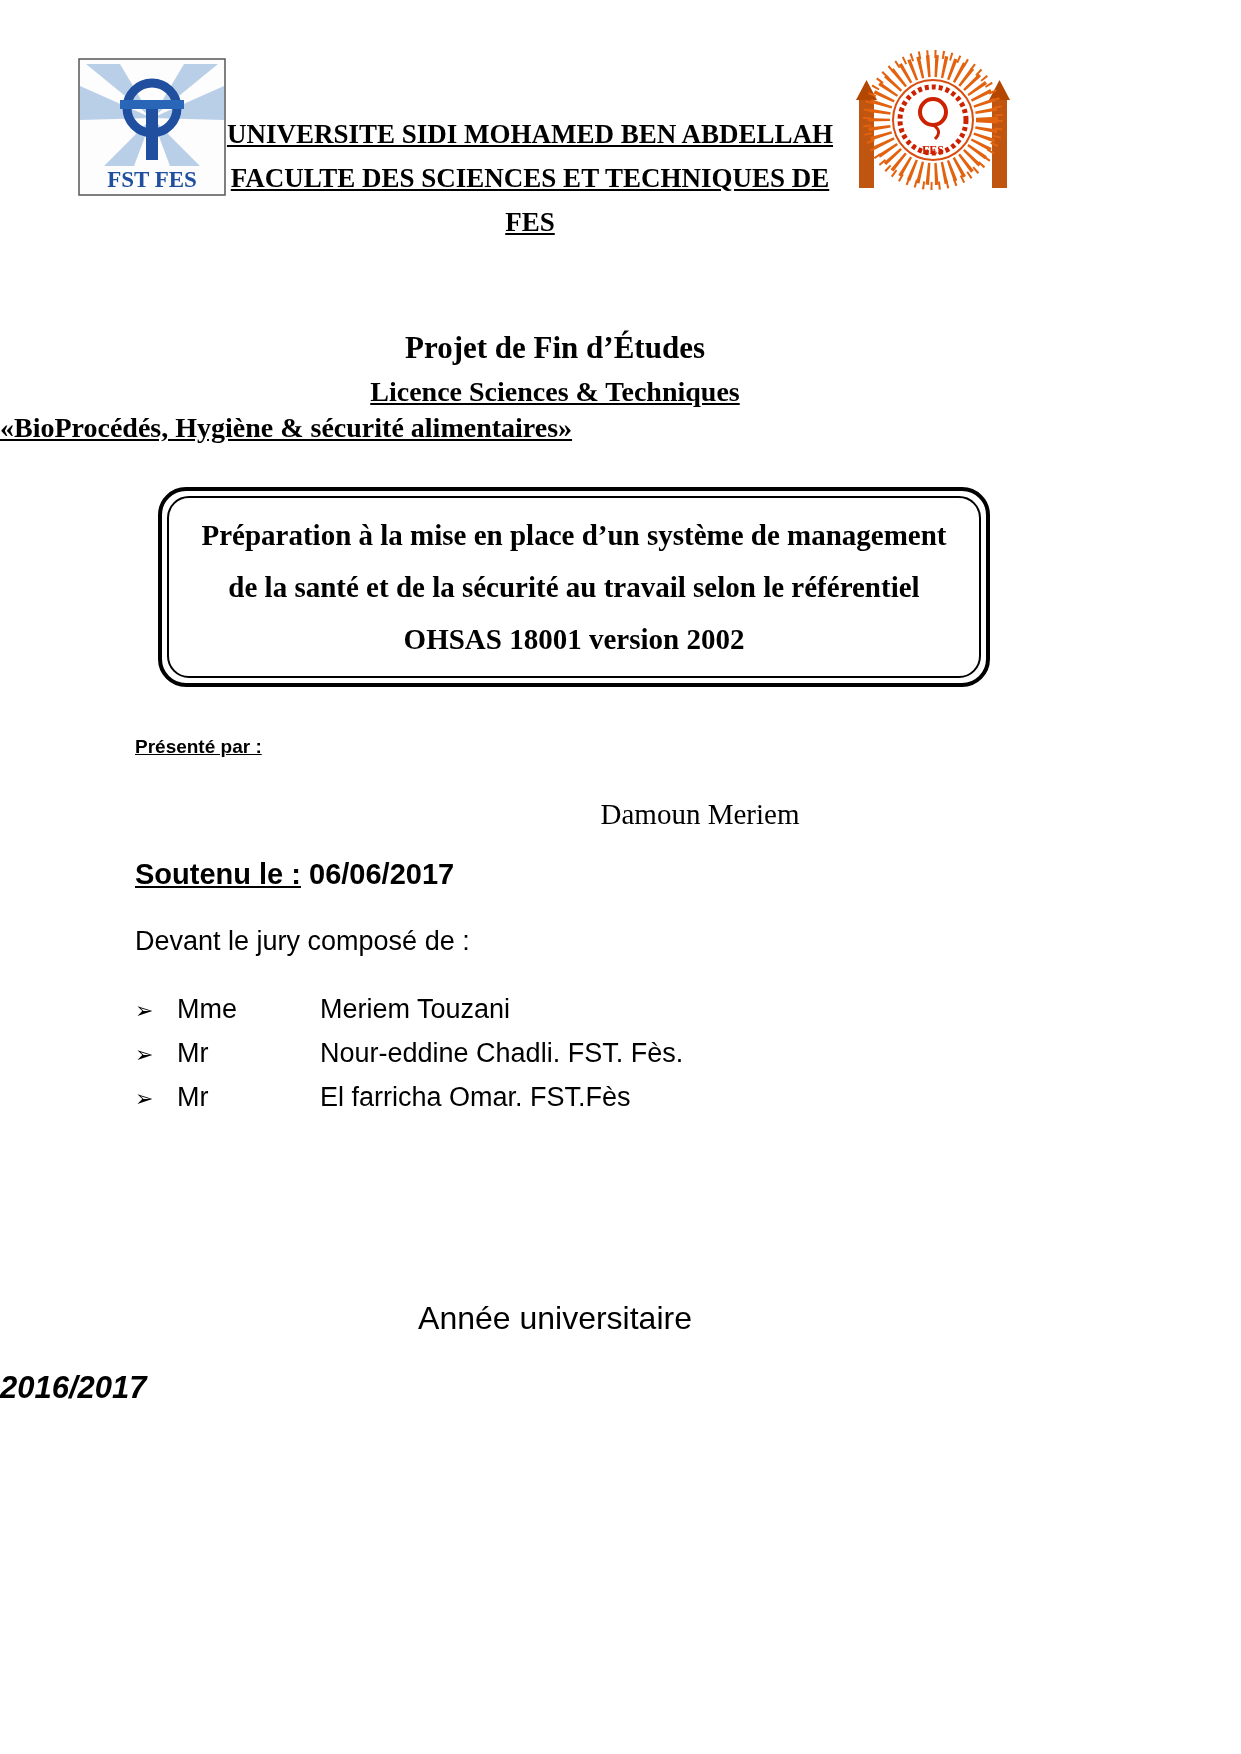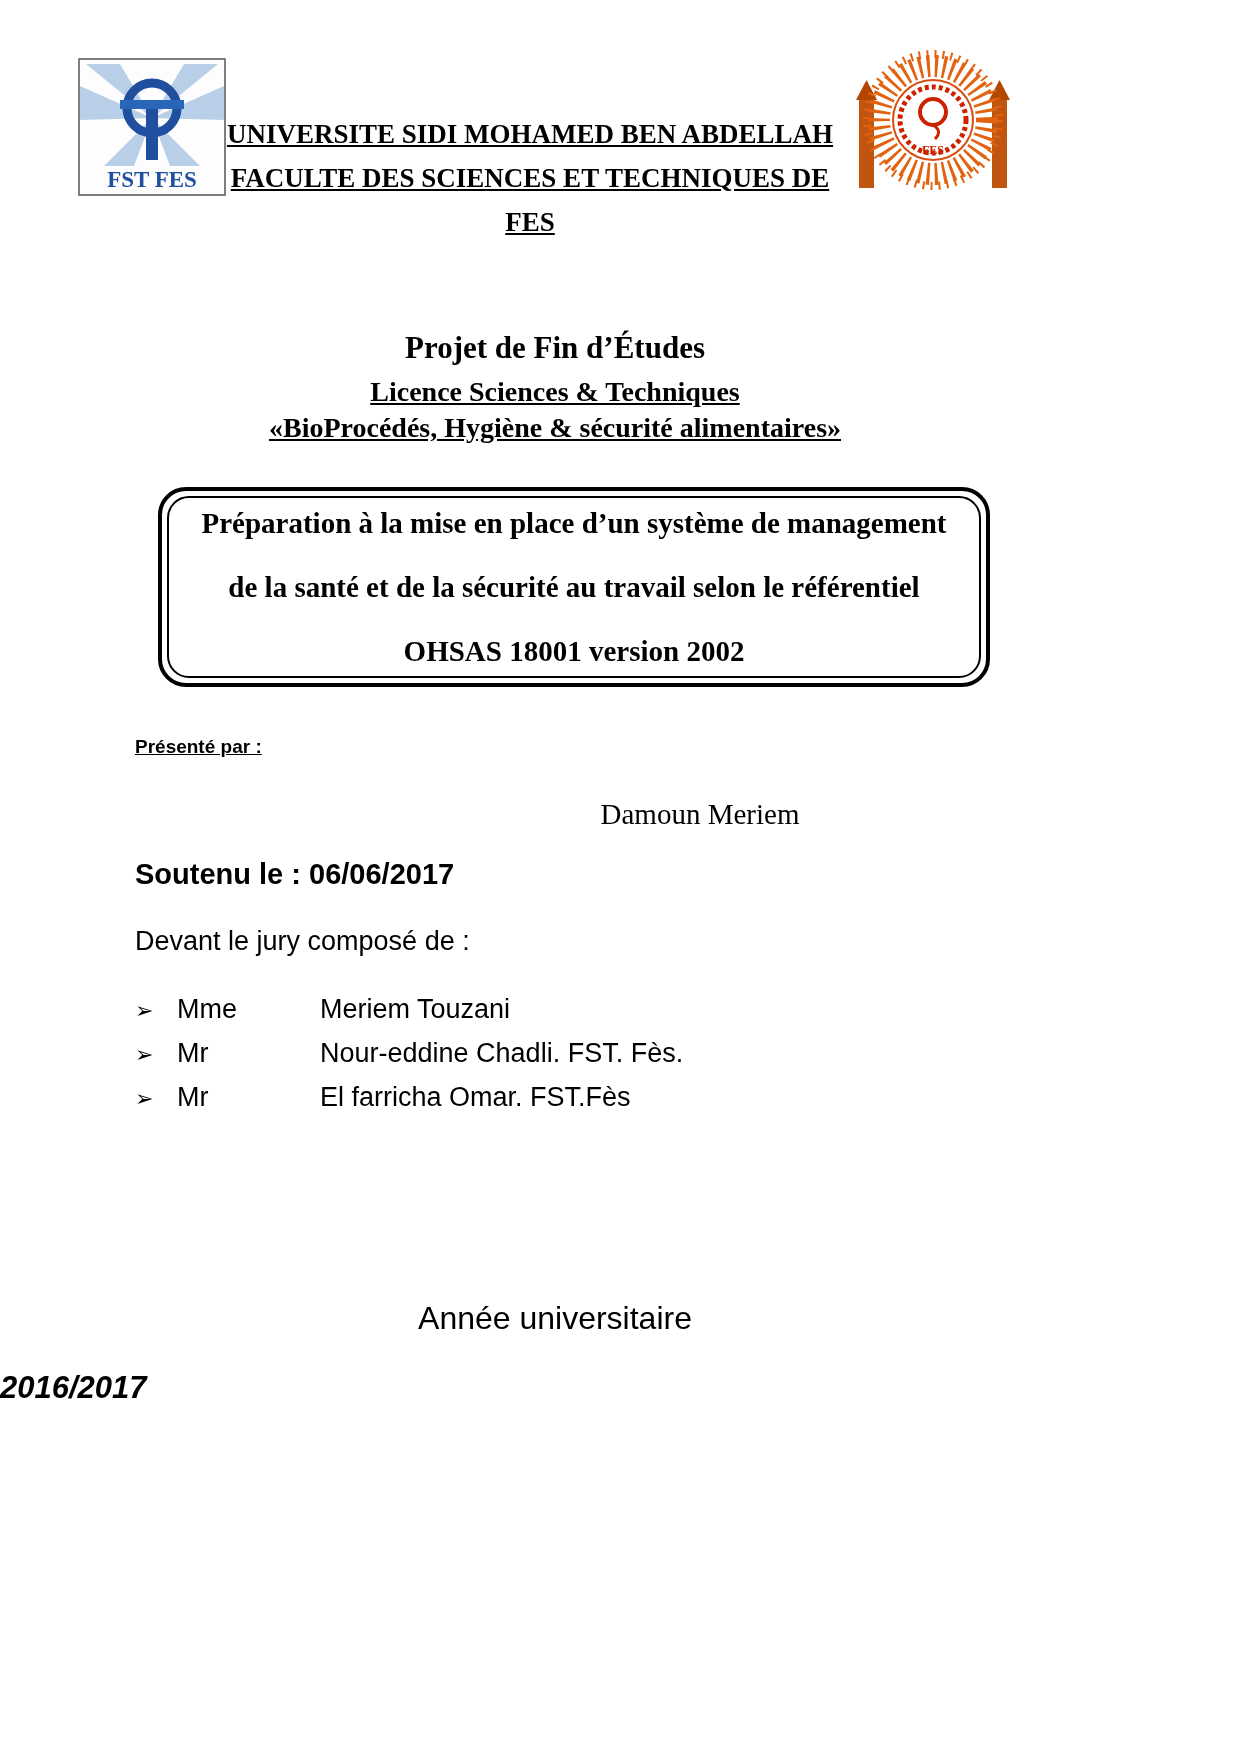--- a/index.html
+++ b/index.html
@@ -25,47 +25,47 @@
   .project-title {
     position:absolute; left:0; top:306px; width:1110px;
     text-align:center; font-weight:bold; font-size:31px;margin-top:24px;
   }
   .degree-line1 {
     position:absolute; left:0; top:376px; width:1110px;
     text-align:center; font-weight:bold; font-size:28px;
   }
   .degree-line2 {
     position:absolute; left:0; top:412px; width:1110px;
-    text-align:center; font-weight:bold; font-size:28px;
+    text-align:left; font-weight:bold; font-size:28px;
   }
   .degree-line1 span, .degree-line2 span { text-decoration:underline; }
   
   .subject-box-outer {
     position:absolute; left:158px; top:487px; width:832px; height:200px;
     border:4px solid #000; border-radius:28px;
     padding:5px;
   }
   .subject-box-inner {
     width:100%; height:100%;
     border:2px solid #000; border-radius:22px;
     display:flex; flex-direction:column; justify-content:center;
-    text-align:center; font-weight:bold; font-size:29px; line-height:52px;gap:12px;
+    text-align:center; font-weight:bold; font-size:29px; line-height:52px;
   }
   
   .hand { font-family:"Liberation Sans", sans-serif; }
   .presented-label {
     position:absolute; left:135px; top:736px;
     font-weight:bold; font-size:19px; text-decoration:underline;
   }
   .presented-name {
     position:absolute; left:540px; top:798px; width:320px;
     text-align:center; font-size:29px; font-family:"Liberation Serif", serif;
   }
   .defended-line { position:absolute; left:135px; top:858px; font-size:29px; font-weight:bold; }
-  .defended-line .lbl { }
+  .defended-line .lbl { text-decoration:underline; }
   .jury-intro { position:absolute; left:135px; top:926px; font-size:27px; }
   .jury-list { position:absolute; left:135px; top:994px; }
   .jury-row { display:flex; align-items:baseline; height:44px; font-size:27px; }
   .jury-bullet { width:42px; font-size:22px; }
   .jury-title { width:143px; }
   .footer-line1 {
     position:absolute; left:0; top:1300px; width:1110px;
     text-align:center; font-size:32px;
   }
   .footer-line2 {

